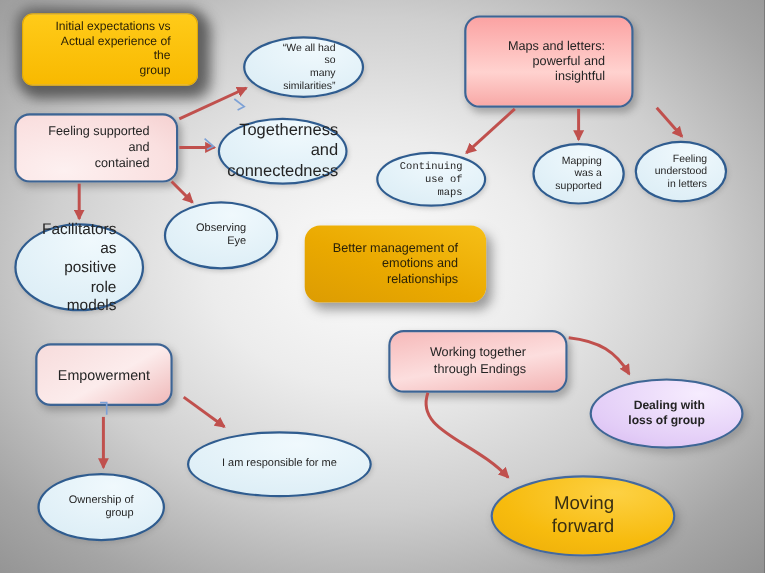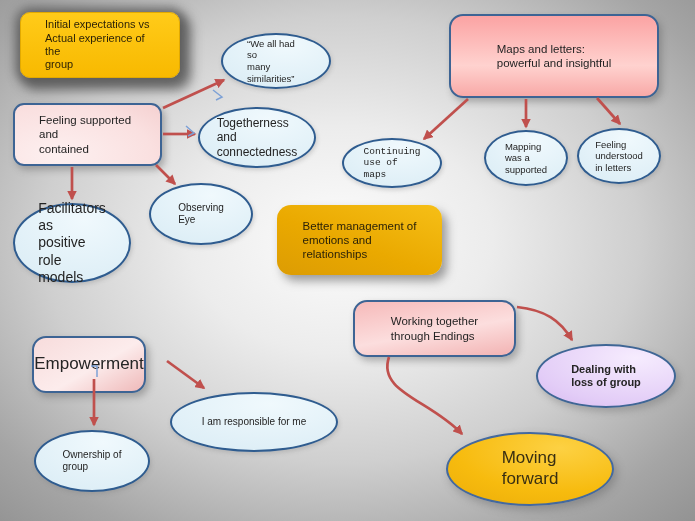--- a/index.html
+++ b/index.html
@@ -11,21 +11,21 @@
     background:radial-gradient(ellipse 78% 78% at 49% 46%,
       #fcfcfc 0%, #ececec 28%, #cfcfcf 55%, #a5a5a5 80%, #8d8d8d 100%);
   }
   #connector-layer{
     position:absolute;left:0;top:0;width:695px;height:521px;
     pointer-events:none;z-index:5;
   }
   .node{
     position:absolute;
     display:flex;align-items:center;justify-content:center;
-    text-align:left;
+    text-align:right;
     white-space:pre-line;
     line-height:1.22;
     color:#242424;
     box-sizing:border-box;
     z-index:2;
     padding:2px 24px;
   }
   .shape-rect{border-radius:14px;}
   .shape-ellipse{border-radius:50%;}
   .v-pink{
@@ -90,47 +90,47 @@
     <g id="mark-group">
         <polyline points="213,90 222,97 216,100" fill="none" stroke="#7da1d6" stroke-width="1.5"></polyline>
         <polyline points="186,126 194,133 188,136" fill="none" stroke="#7da1d6" stroke-width="1.5"></polyline>
         <polyline points="91,366 97,366 97,377" fill="none" stroke="#7da1d6" stroke-width="1.5"></polyline>
       </g>
   </svg>
   <div id="node-layer">
       <div class="node shape-rect v-gold-glow" style="left: 20px; top: 12px; width: 160px; height: 66px; font-size: 11px;">Initial expectations vs
 Actual experience of the
 group</div>
-      <div class="node shape-rect v-pink" style="left: 13px; top: 103px; width: 149px; height: 63px; font-size: 11.5px; background: radial-gradient(130% 160% at 30% 85%, rgb(253, 240, 240) 0%, rgb(250, 224, 224) 50%, rgb(240, 194, 194) 100%); border-radius: 11px;">Feeling supported and
+      <div class="node shape-rect v-pink" style="left: 13px; top: 103px; width: 149px; height: 63px; font-size: 11.5px; background: radial-gradient(130% 160% at 30% 85%, rgb(253, 240, 240) 0%, rgb(250, 224, 224) 50%, rgb(240, 194, 194) 100%);">Feeling supported and
 contained</div>
       <div class="node shape-ellipse v-blue" style="left: 221px; top: 33px; width: 110px; height: 56px; font-size: 9.5px;">“We all had so
 many
 similarities”</div>
-      <div class="node shape-ellipse v-blue" style="left: 198px; top: 107px; width: 118px; height: 61px; font-size: 12px;">Togetherness
+      <div class="node shape-ellipse v-blue" style="left: 198px; top: 107px; width: 118px; height: 61px; font-size: 15px;">Togetherness
 and
 connectedness</div>
       <div class="node shape-ellipse v-blue" style="left: 149px; top: 183px; width: 104px; height: 62px; font-size: 10px;">Observing
 Eye</div>
       <div class="node shape-ellipse v-blue" style="left: 13px; top: 203px; width: 118px; height: 80px; font-size: 14px;">Facilitators as
 positive role
 models</div>
-      <div class="node shape-rect v-pink" style="left: 449px; top: 14px; width: 210px; height: 84px; font-size: 11.5px; background: linear-gradient(rgb(251, 163, 163) 0%, rgb(255, 210, 207) 62%, rgb(248, 169, 167) 100%);">Maps and letters:
+      <div class="node shape-rect v-pink" style="left: 422px; top: 14px; width: 154px; height: 84px; font-size: 11.5px; background: linear-gradient(rgb(251, 163, 163) 0%, rgb(255, 210, 207) 62%, rgb(248, 169, 167) 100%);">Maps and letters:
 powerful and insightful</div>
       <div class="node shape-ellipse v-blue" style="left: 342px; top: 138px; width: 100px; height: 50px; font-size: 9.5px; font-family: Liberation Mono, monospace;">Continuing
 use of maps</div>
       <div class="node shape-ellipse v-blue" style="left: 484px; top: 130px; width: 84px; height: 56px; font-size: 9.5px;">Mapping
 was a
 supported</div>
       <div class="node shape-ellipse v-blue" style="left: 577px; top: 128px; width: 84px; height: 56px; font-size: 9.5px;">Feeling
 understood
 in letters</div>
       <div class="node shape-rect v-gold" style="left: 277px; top: 205px; width: 165px; height: 70px; font-size: 11.5px;">Better management of
 emotions and
 relationships</div>
-      <div class="node shape-rect v-pink" style="left: 32px; top: 336px; width: 114px; height: 57px; font-size: 17px; background: linear-gradient(150deg, rgb(247, 220, 220) 0%, rgb(252, 236, 236) 55%, rgb(239, 185, 185) 100%);">Empowerment</div>
+      <div class="node shape-rect v-pink" style="left: 32px; top: 312px; width: 125px; height: 57px; font-size: 13px; background: linear-gradient(150deg, rgb(247, 220, 220) 0%, rgb(252, 236, 236) 55%, rgb(239, 185, 185) 100%);">Empowerment</div>
       <div class="node shape-ellipse v-blue" style="left: 34px; top: 430px; width: 116px; height: 62px; font-size: 10px;">Ownership of
 group</div>
       <div class="node shape-ellipse v-blue" style="left: 170px; top: 392px; width: 168px; height: 60px; font-size: 10px;">I am responsible for me</div>
       <div class="node shape-rect v-pink" style="left: 353px; top: 300px; width: 163px; height: 57px; font-size: 11.5px; background: linear-gradient(170deg, rgb(246, 186, 186) 0%, rgb(252, 222, 222) 55%, rgb(242, 179, 179) 100%);">Working together
 through Endings</div>
       <div class="node shape-ellipse v-purple" style="left: 536px; top: 344px; width: 140px; height: 64px; font-size: 11px;">Dealing with
 loss of group</div>
       <div class="node shape-ellipse v-gold-ellipse" style="left: 446px; top: 432px; width: 168px; height: 74px; font-size: 17px;">Moving
 forward</div>
     </div>

